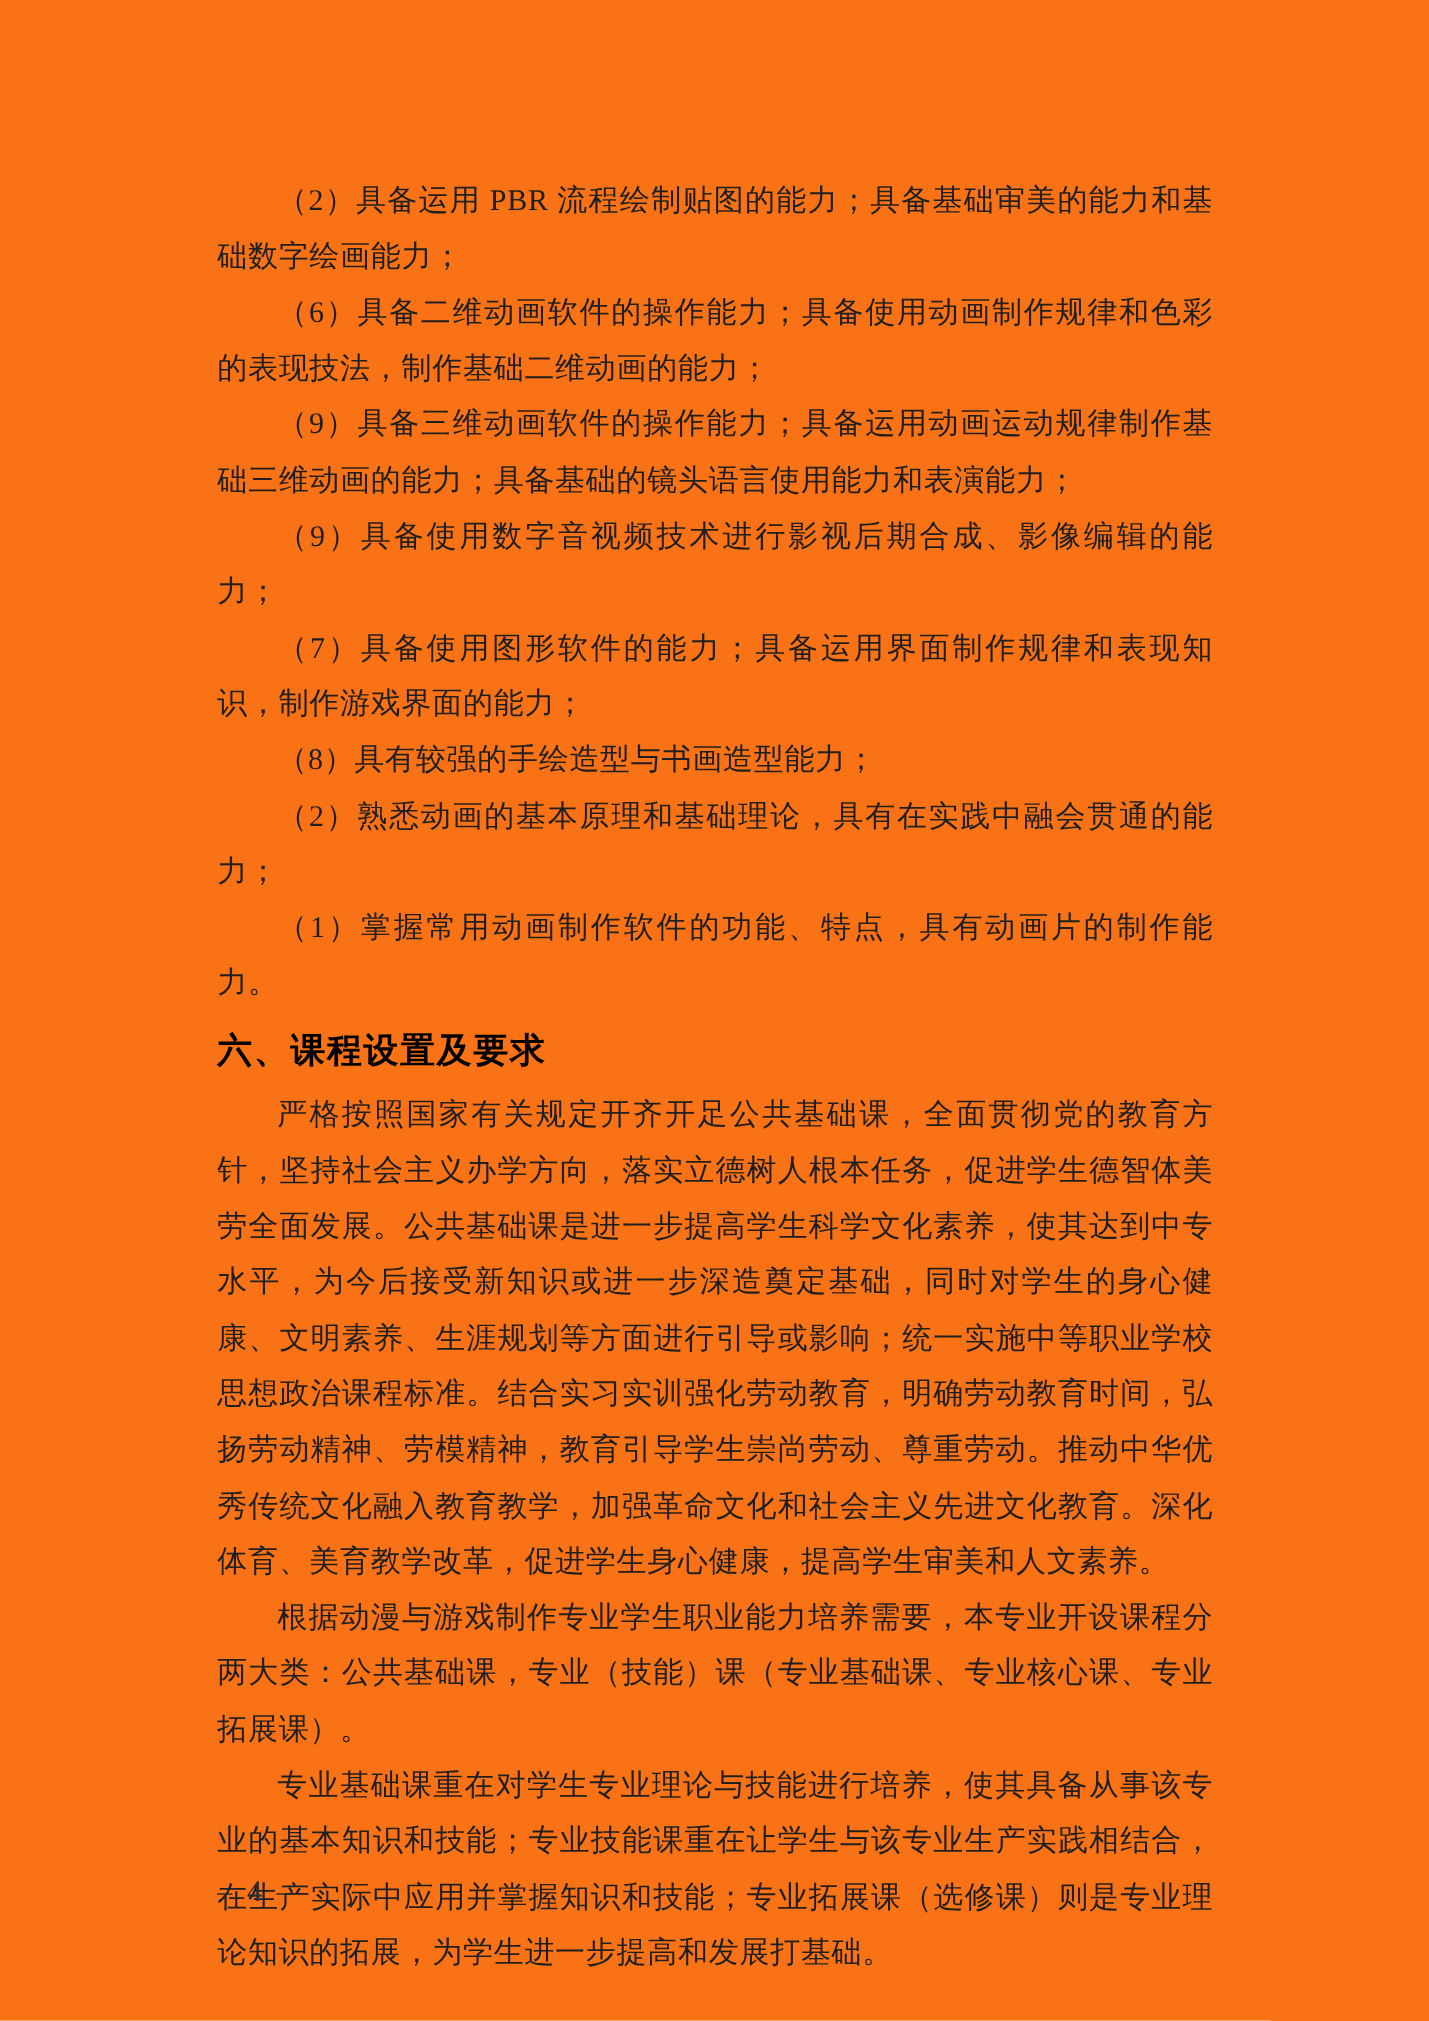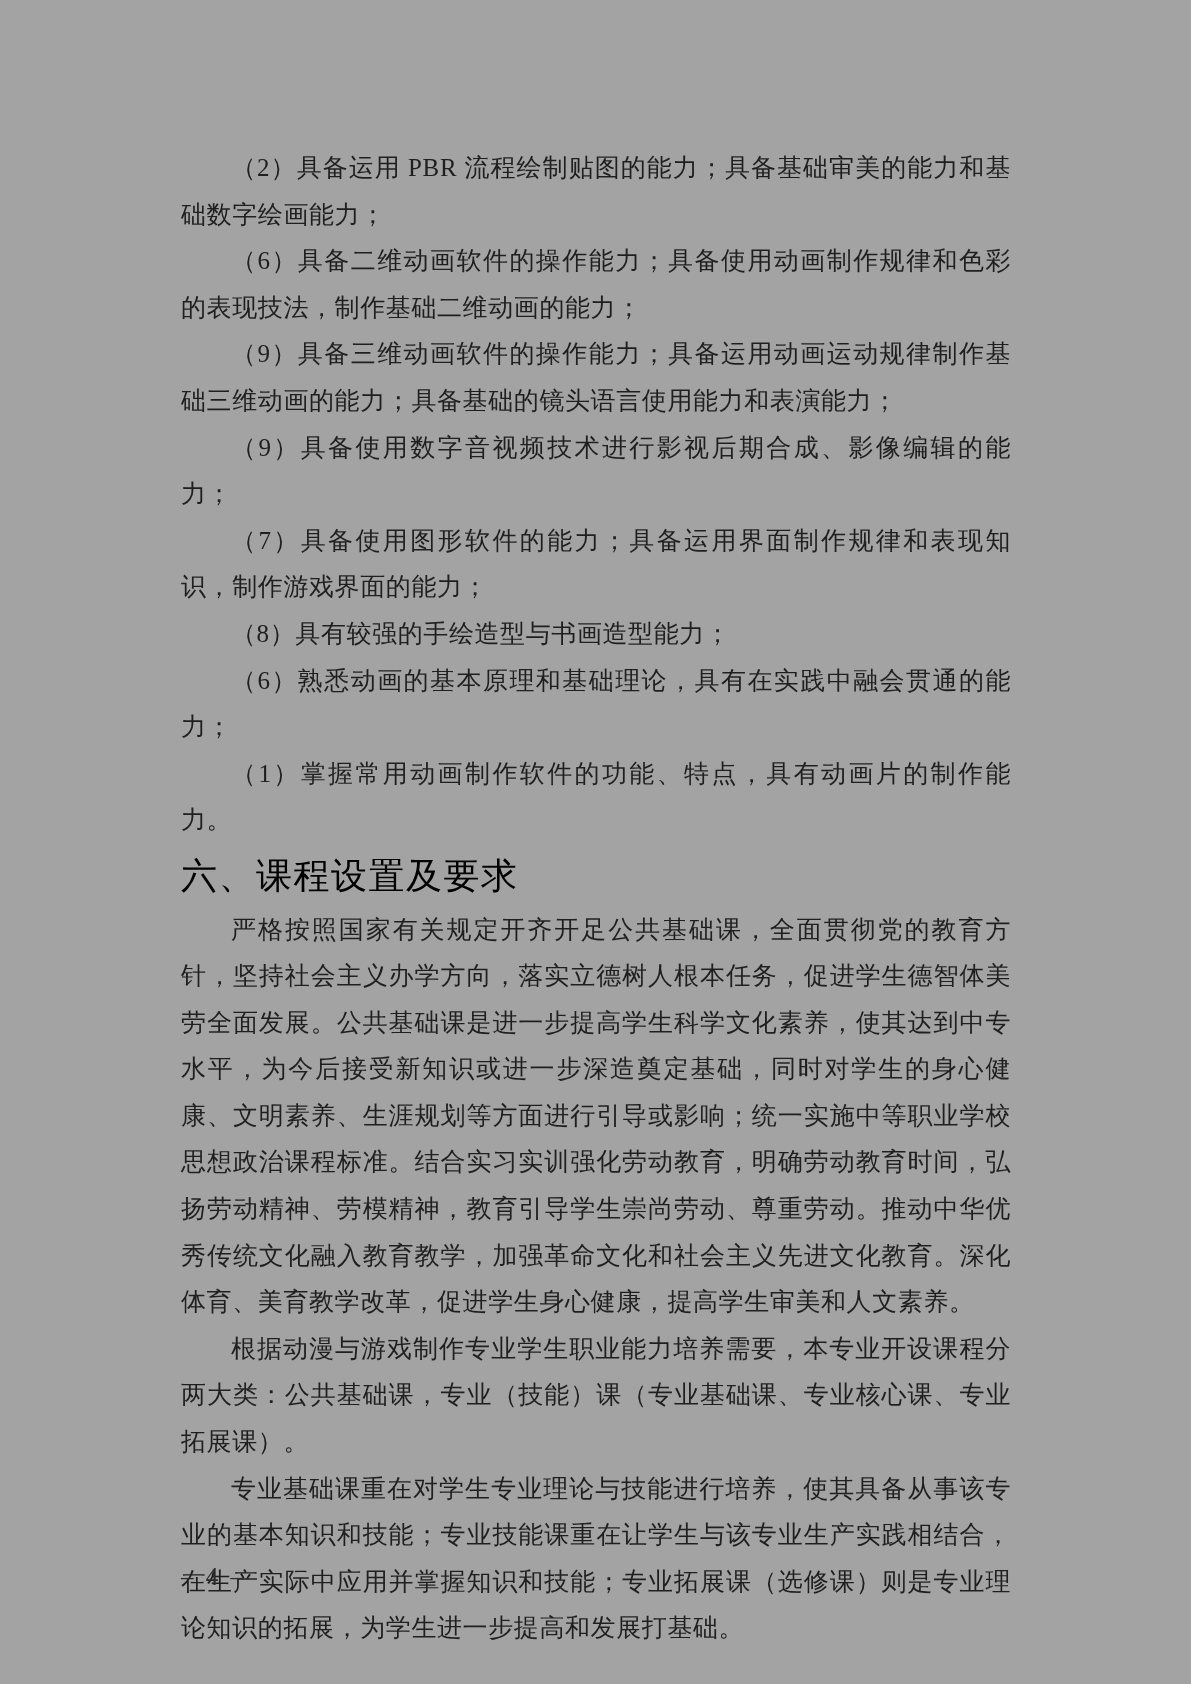--- a/index.html
+++ b/index.html
@@ -4,21 +4,21 @@
 <style>
   html, body {
     margin: 0;
     padding: 0;
     background: #ffffff;
   }
   .page {
     position: relative;
     width: 1191px;
     height: 1684px;
-    background: #a3a3a3;
+    background: #f97316;
     overflow: hidden;
     color: #1f1f1f;
     font-family: "Liberation Serif", "DejaVu Serif", serif;
   }
   .content {
     position: absolute;
     left: 181px;
     top: 145px;
     width: 830px;
   }
@@ -27,23 +27,23 @@
     font-size: 25px;
     line-height: 46.6px;
     letter-spacing: 0.6px;
     text-align: justify;
     text-indent: 2em;
     color: #1f1f1f;
     font-family: "Liberation Serif", "DejaVu Serif", serif;
   }
   .section-heading {
     margin: 9px 0 7px 0;
-    font-size: 36px;
+    font-size: 29px;
     line-height: 46.6px;
-    font-weight: normal;
+    font-weight: bold;
     letter-spacing: 1.5px;
     color: #000000;
     text-indent: 0;
     font-family: "Liberation Sans", "DejaVu Sans", sans-serif;
   }
   .page-footer {
     position: absolute;
     left: 181px;
     top: 1563px;
     font-size: 25px;
@@ -56,21 +56,21 @@
 <body>
 
 <div class="page">
   <div class="content">
     <p class="body-para">（2）具备运用 PBR 流程绘制贴图的能力；具备基础审美的能力和基础数字绘画能力；</p>
     <p class="body-para">（6）具备二维动画软件的操作能力；具备使用动画制作规律和色彩的表现技法，制作基础二维动画的能力；</p>
     <p class="body-para">（9）具备三维动画软件的操作能力；具备运用动画运动规律制作基础三维动画的能力；具备基础的镜头语言使用能力和表演能力；</p>
     <p class="body-para">（9）具备使用数字音视频技术进行影视后期合成、影像编辑的能力；</p>
     <p class="body-para">（7）具备使用图形软件的能力；具备运用界面制作规律和表现知识，制作游戏界面的能力；</p>
     <p class="body-para">（8）具有较强的手绘造型与书画造型能力；</p>
-    <p class="body-para">（6）熟悉动画的基本原理和基础理论，具有在实践中融会贯通的能力；</p>
+    <p class="body-para">（2）熟悉动画的基本原理和基础理论，具有在实践中融会贯通的能力；</p>
     <p class="body-para">（1）掌握常用动画制作软件的功能、特点，具有动画片的制作能力。</p>
 
     <h2 class="section-heading">六、课程设置及要求</h2>
 
     <p class="body-para">严格按照国家有关规定开齐开足公共基础课，全面贯彻党的教育方针，坚持社会主义办学方向，落实立德树人根本任务，促进学生德智体美劳全面发展。公共基础课是进一步提高学生科学文化素养，使其达到中专水平，为今后接受新知识或进一步深造奠定基础，同时对学生的身心健康、文明素养、生涯规划等方面进行引导或影响；统一实施中等职业学校思想政治课程标准。结合实习实训强化劳动教育，明确劳动教育时间，弘扬劳动精神、劳模精神，教育引导学生崇尚劳动、尊重劳动。推动中华优秀传统文化融入教育教学，加强革命文化和社会主义先进文化教育。深化体育、美育教学改革，促进学生身心健康，提高学生审美和人文素养。</p>
     <p class="body-para">根据动漫与游戏制作专业学生职业能力培养需要，本专业开设课程分两大类：公共基础课，专业（技能）课（专业基础课、专业核心课、专业拓展课）。</p>
     <p class="body-para">专业基础课重在对学生专业理论与技能进行培养，使其具备从事该专业的基本知识和技能；专业技能课重在让学生与该专业生产实践相结合，在生产实际中应用并掌握知识和技能；专业拓展课（选修课）则是专业理论知识的拓展，为学生进一步提高和发展打基础。</p>
   </div>
 
   <div class="page-footer">– 4 –</div>

